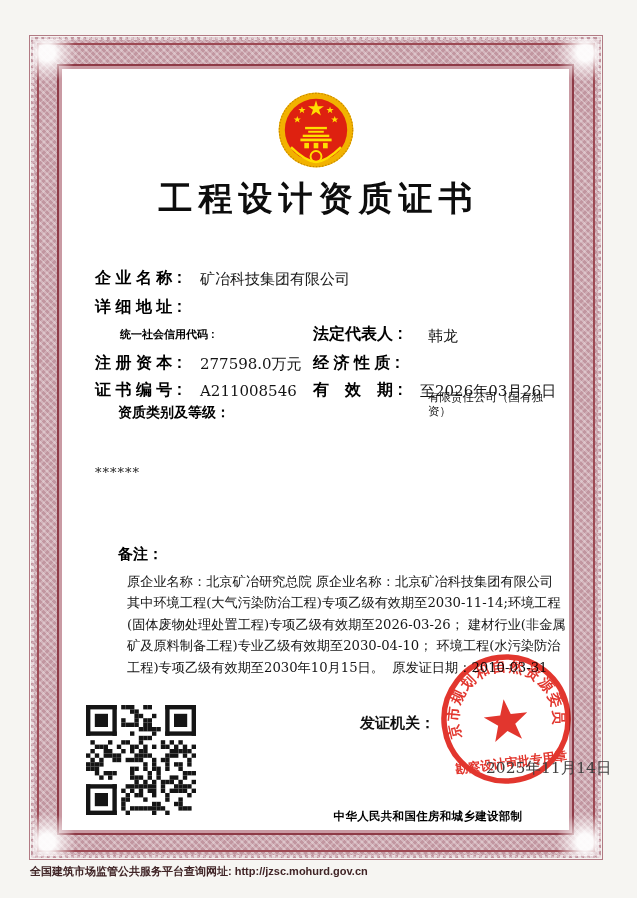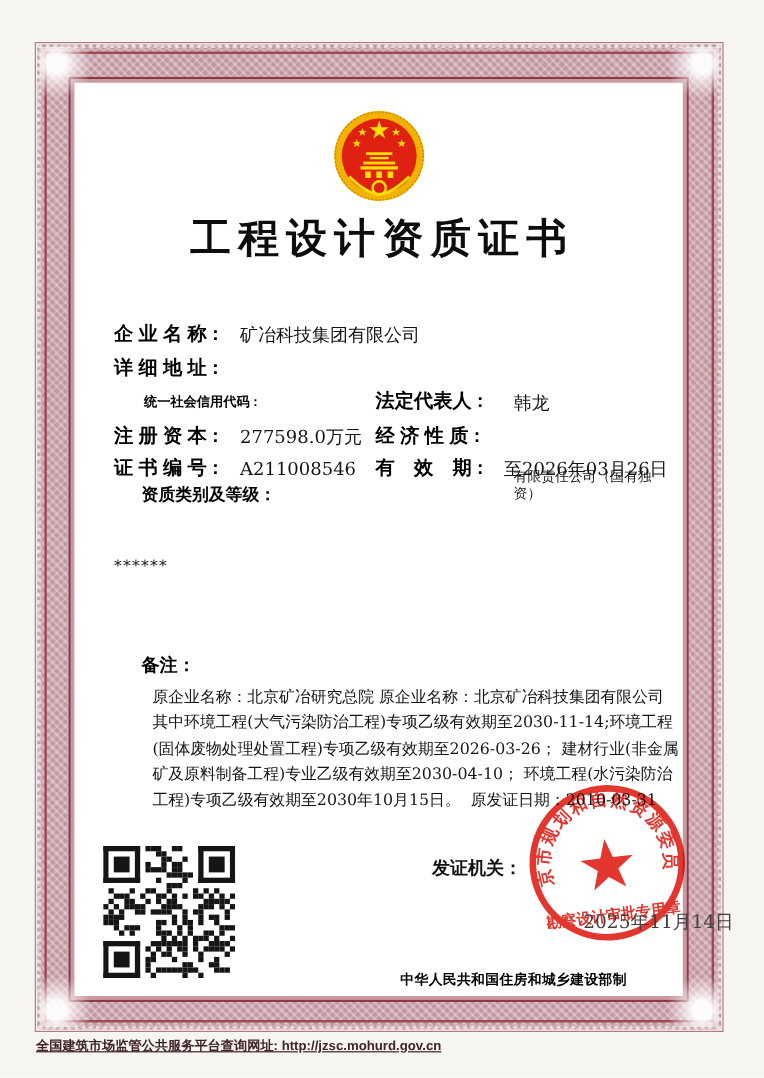--- a/index.html
+++ b/index.html
@@ -58,21 +58,21 @@
   
   .qr{position:absolute;left:86px;top:705px;width:110px;height:110px;background:#fff;}
   .issuer-lab{position:absolute;left:360px;top:714px;font-weight:700;font-size:15px;}
   .seal{position:absolute;left:436px;top:649px;width:140px;height:140px;
     mix-blend-mode:multiply;opacity:.92;}
   .issue-date{position:absolute;left:438px;top:758px;
     font-family:"DejaVu Serif","Liberation Serif",serif;font-size:15.5px;color:#3f3f3f;margin-left:48px;}
   .ministry{position:absolute;left:428px;top:789px;transform:translateX(-50%);
     font-weight:700;font-size:11.5px;letter-spacing:.3px;color:#000;white-space:nowrap;margin-top:20px;}
   .footer-line{position:absolute;left:30px;top:864px;font-weight:700;
-    font-size:11px;color:#402426;white-space:nowrap;text-decoration:underline;}
+    font-size:11px;color:#402426;white-space:nowrap;}
 </style>
 </head>
 <body>
 
 <div class="page">
 
   <div class="frame-outer"></div>
   <div class="frame-band"></div>
   <div class="frame-mid"></div>
   <div class="frame-inner"></div>

